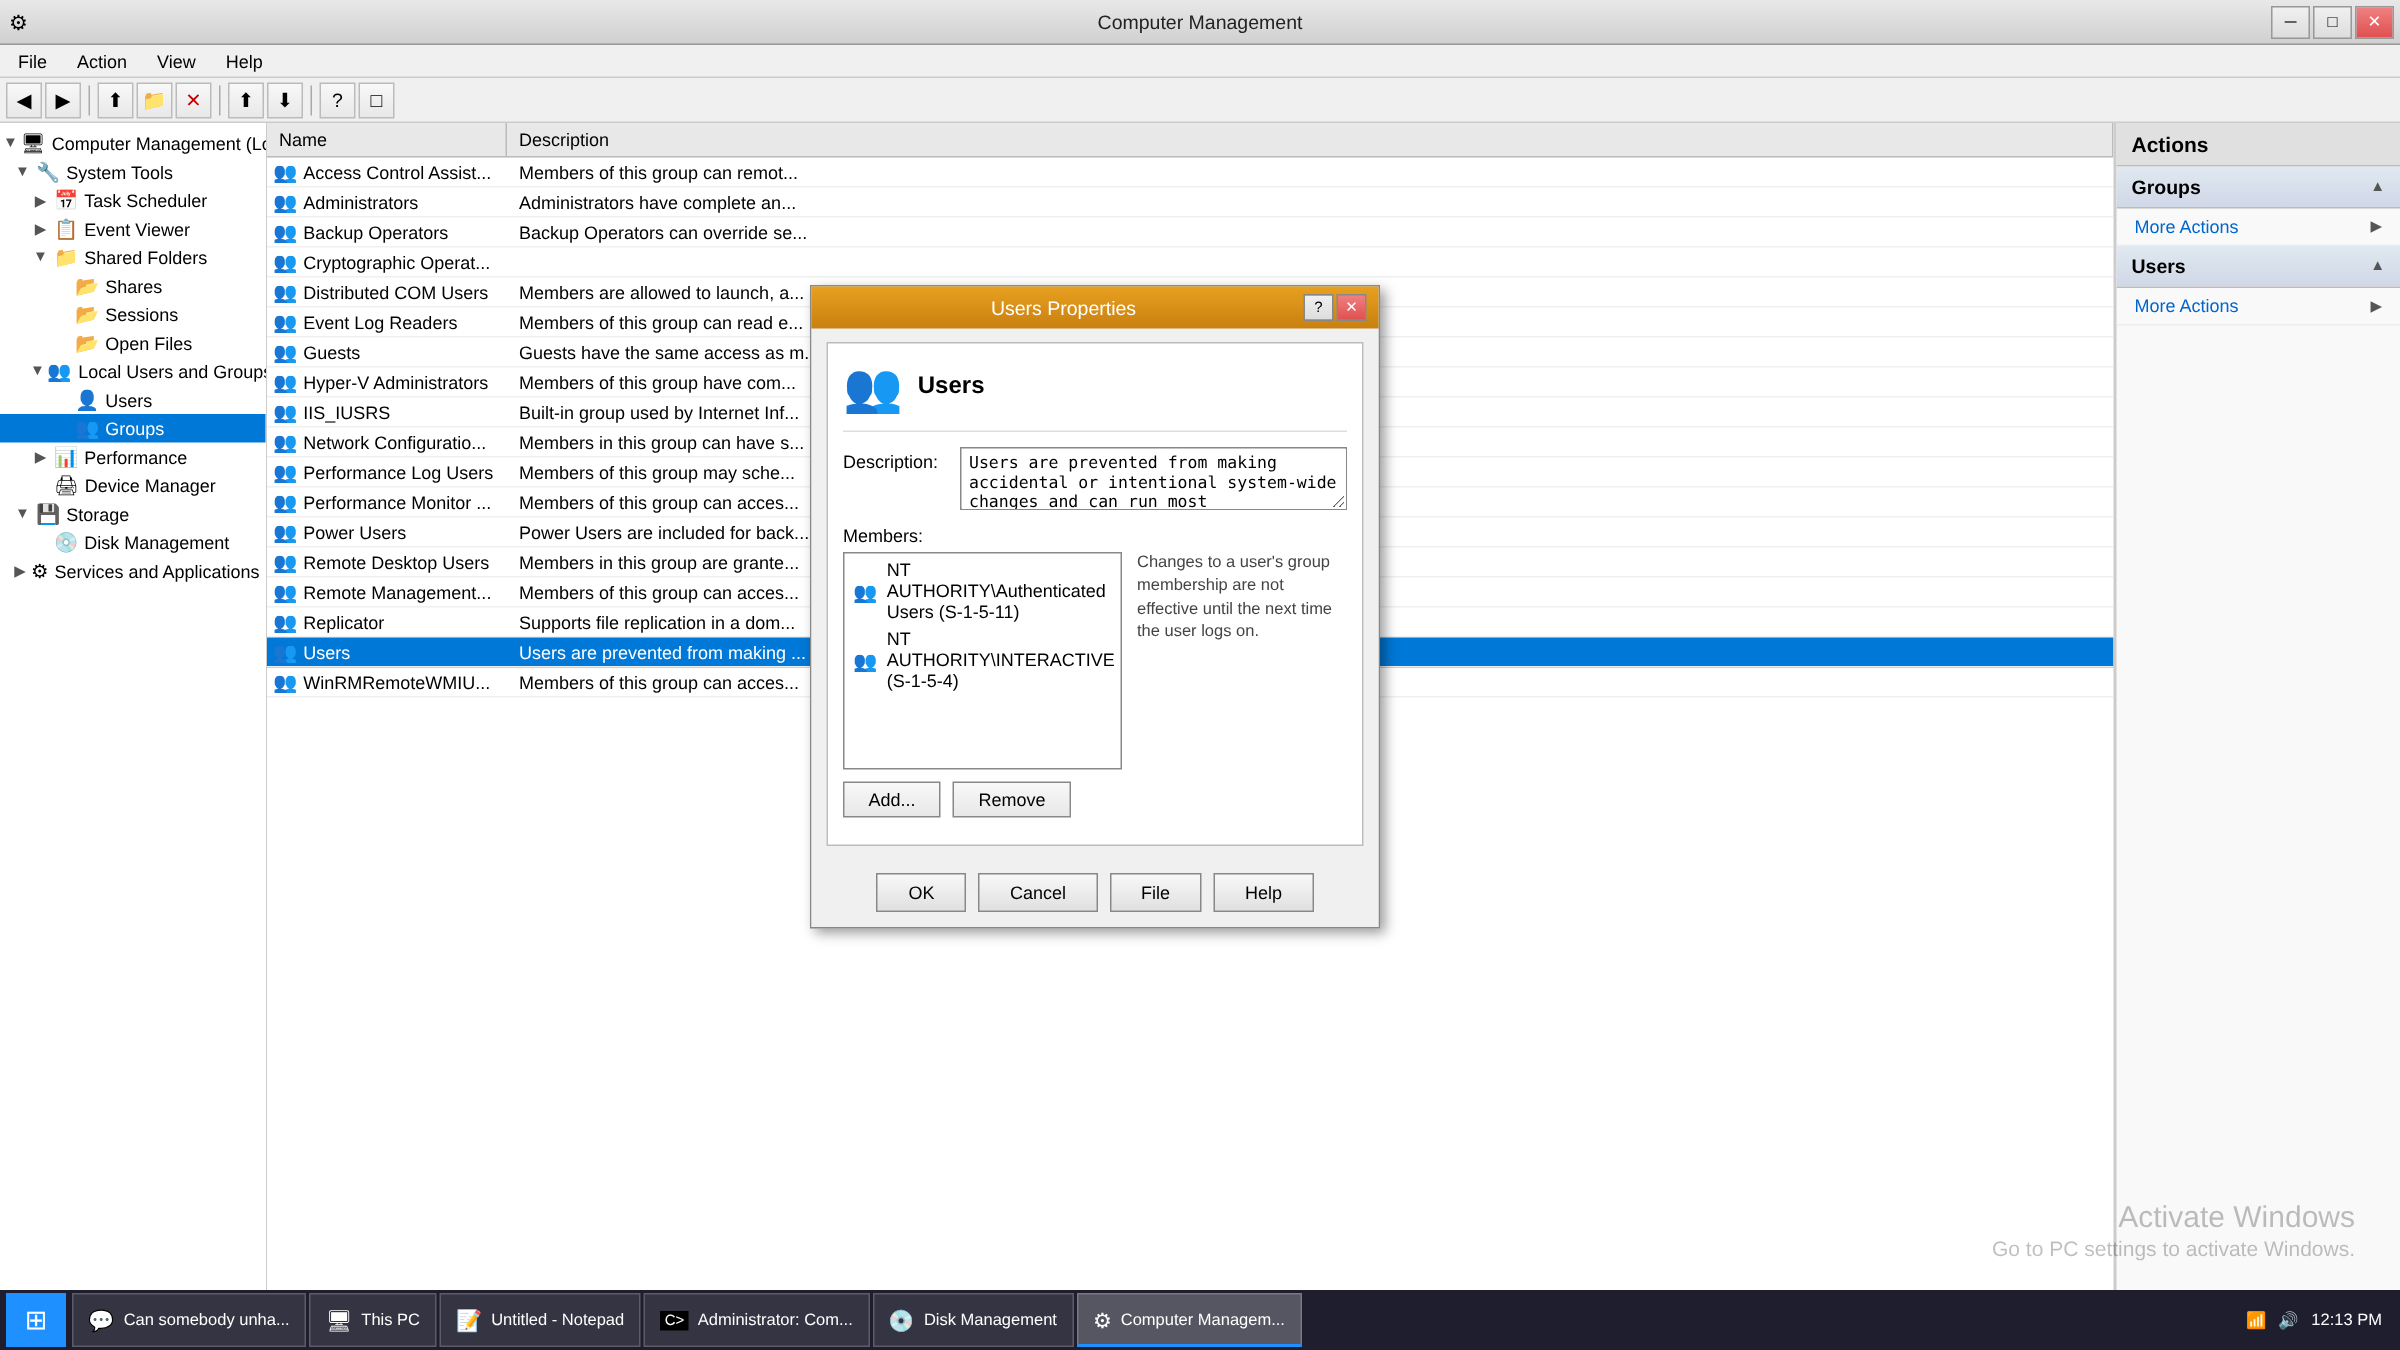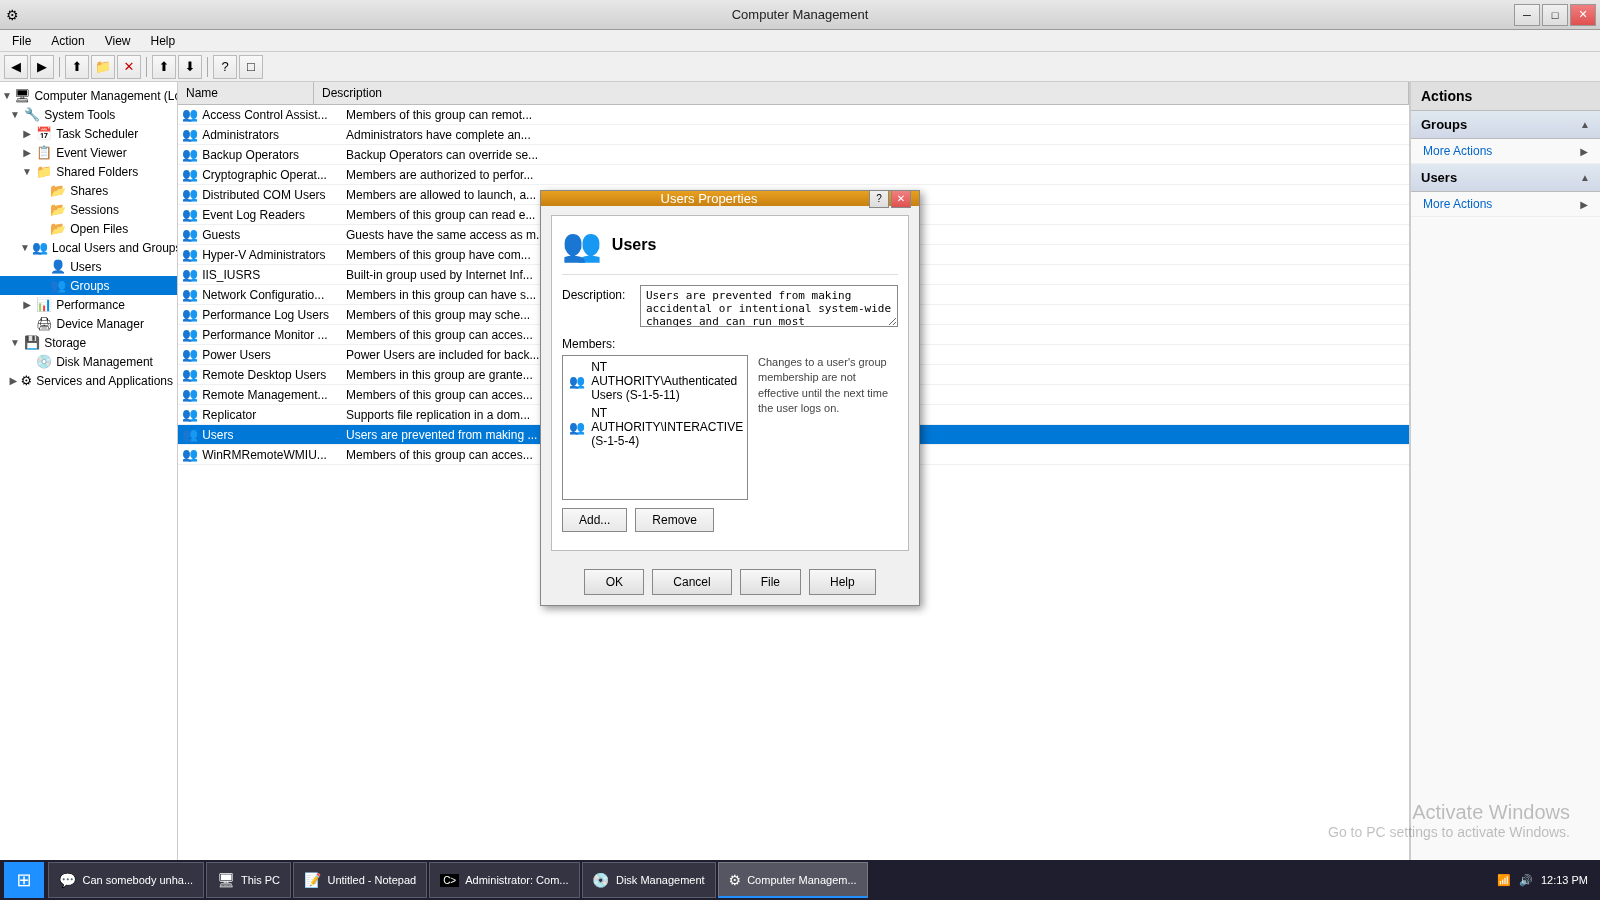--- a/index.html
+++ b/index.html
@@ -117,21 +117,21 @@
       top: 0;
     }
     .list-header-col {
       padding: 4px 8px;
       font-size: 12px;
       font-weight: normal;
       border-right: 1px solid #bbb;
       cursor: pointer;
       user-select: none;
     }
-    .col-name { width: 136px; }
+    .col-name { width: 160px; }
     .col-desc { flex: 1; }
 
     .list-row {
       display: flex;
       align-items: center;
       padding: 1px 0;
       cursor: pointer;
       border-bottom: 1px solid #f0f0f0;
     }
     .list-row.selected { background: #0078d7; color: white; }
@@ -254,21 +254,21 @@
       top: 190px;
       left: 540px;
       width: 380px;
       background: #f0f0f0;
       border: 1px solid #888;
       box-shadow: 3px 3px 8px rgba(0,0,0,0.4);
       pointer-events: all;
     }
     .modal-title-bar {
       background: linear-gradient(to bottom, #e8a020, #c88010);
-      height: 15px;
+      height: 28px;
       display: flex;
       align-items: center;
       padding: 0 8px;
       position: relative;
     }
     .modal-title-text { font-size: 13px; color: white; flex: 1; text-align: center; }
     .modal-title-controls { display: flex; gap: 2px; }
     .modal-btn {
       width: 20px; height: 18px;
       background: linear-gradient(to bottom, #f0f0f0, #ddd);
@@ -553,21 +553,20 @@
           <span class="icon">👥</span>
           <span>Backup Operators</span>
         </div>
       <div class="row-desc">Backup Operators can override se...</div>
     </div>
     <div class="list-row">
       <div class="row-name">
           <span class="icon">👥</span>
           <span>Cryptographic Operat...</span>
         </div>
-      <div class="row-desc">Members are authorized to perfor...</div>
     </div>
     <div class="list-row">
       <div class="row-name">
           <span class="icon">👥</span>
           <span>Distributed COM Users</span>
         </div>
       <div class="row-desc">Members are allowed to launch, a...</div>
     </div>
     <div class="list-row">
       <div class="row-name">

